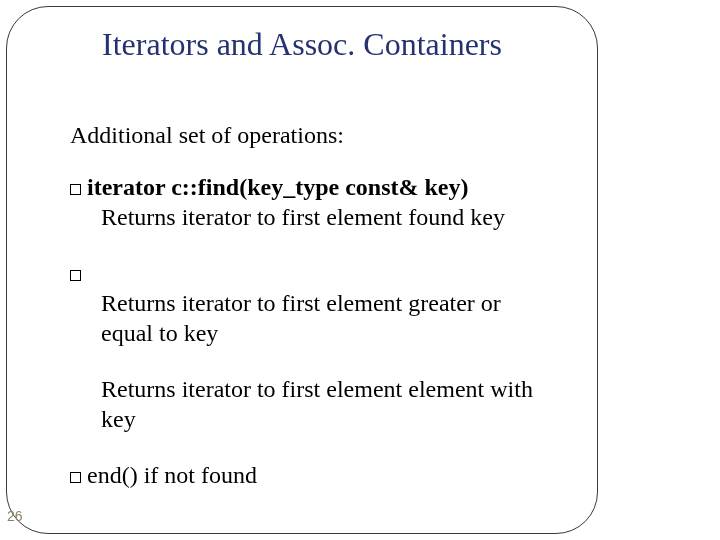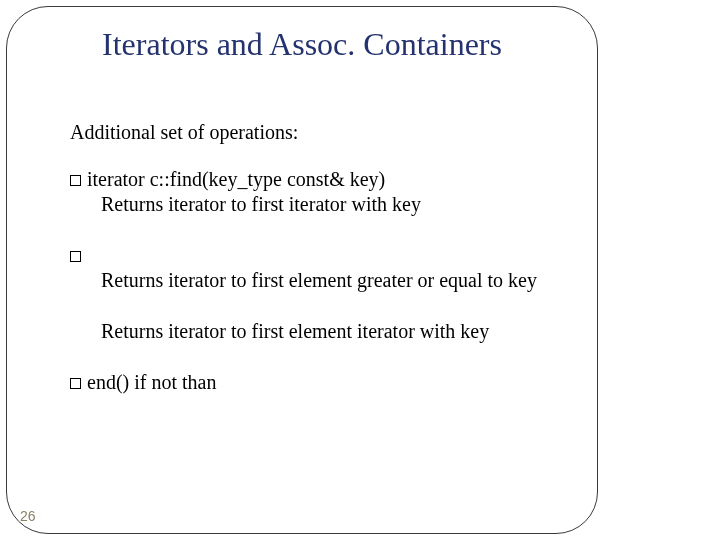--- a/index.html
+++ b/index.html
@@ -36,32 +36,32 @@
     text-align: center;
     font-size: 32px;
     color: #24326f;
     font-weight: 400;
   }
   .content {
     position: absolute;
     top: 120px;
     left: 70px;
     right: 60px;
-    font-size: 20px;
+    font-size: 24px;
     line-height: 1.25;
   }
   .intro {
     margin-bottom: 22px;
   }
   .item {
     margin-bottom: 26px;
   }
   .item:last-of-type { margin-bottom: 0; }
   .sig-line {
-    font-weight: 400;
+    font-weight: 700;
   }
   .bullet {
     display: inline-block;
     width: 11px;
     height: 11px;
     border: 1.4px solid #000;
     box-sizing: border-box;
     margin-right: 6px;
     position: relative;
     top: 0px;
@@ -70,21 +70,21 @@
     margin-left: 31px;
     font-weight: 400;
   }
   .u {
   }
   .endline {
     margin-top: 26px;
   }
   .pagenum {
     position: absolute;
-    left: 20px;
+    left: 7px;
     bottom: 16px;
     font-family: Arial, Helvetica, sans-serif;
     font-size: 14px;
     color: #8a8266;
   }
 </style>
 </head>
 <body>
 
 <div class="slide">
@@ -92,33 +92,33 @@
 
   <div class="title">Iterators and Assoc. Containers</div>
 
   <div class="content">
     <div class="intro">Additional set of operations:</div>
 
     <div class="item">
       <div class="sig-line">
         <span class="bullet"></span><span>iterator c::find(key_type const&amp; key)</span>
       </div>
-      <div class="desc"><span>Returns iterator to first iterator with key</span><span class="u"></span><span></span></div>
+      <div class="desc"><span>Returns iterator to first element found key</span><span class="u"></span><span></span></div>
     </div>
 
     <div class="item">
       <div class="sig-line">
         <span class="bullet"></span>
       </div>
       <div class="desc"><span>Returns iterator to first element </span><span class="u">greater or equal</span><span> to key</span></div>
     </div>
 
     <div class="item">
-      <div class="desc"><span>Returns iterator to first element </span><span class="u">iterator</span><span> with key</span></div>
+      <div class="desc"><span>Returns iterator to first element </span><span class="u">element</span><span> with key</span></div>
     </div>
 
     <div class="endline">
-      <span class="bullet"></span><span>end()</span><span>  if not than</span>
+      <span class="bullet"></span><span>end()</span><span>  if not found</span>
     </div>
   </div>
 
   <div class="pagenum">26</div>
 </div>
 
 </body></html>

